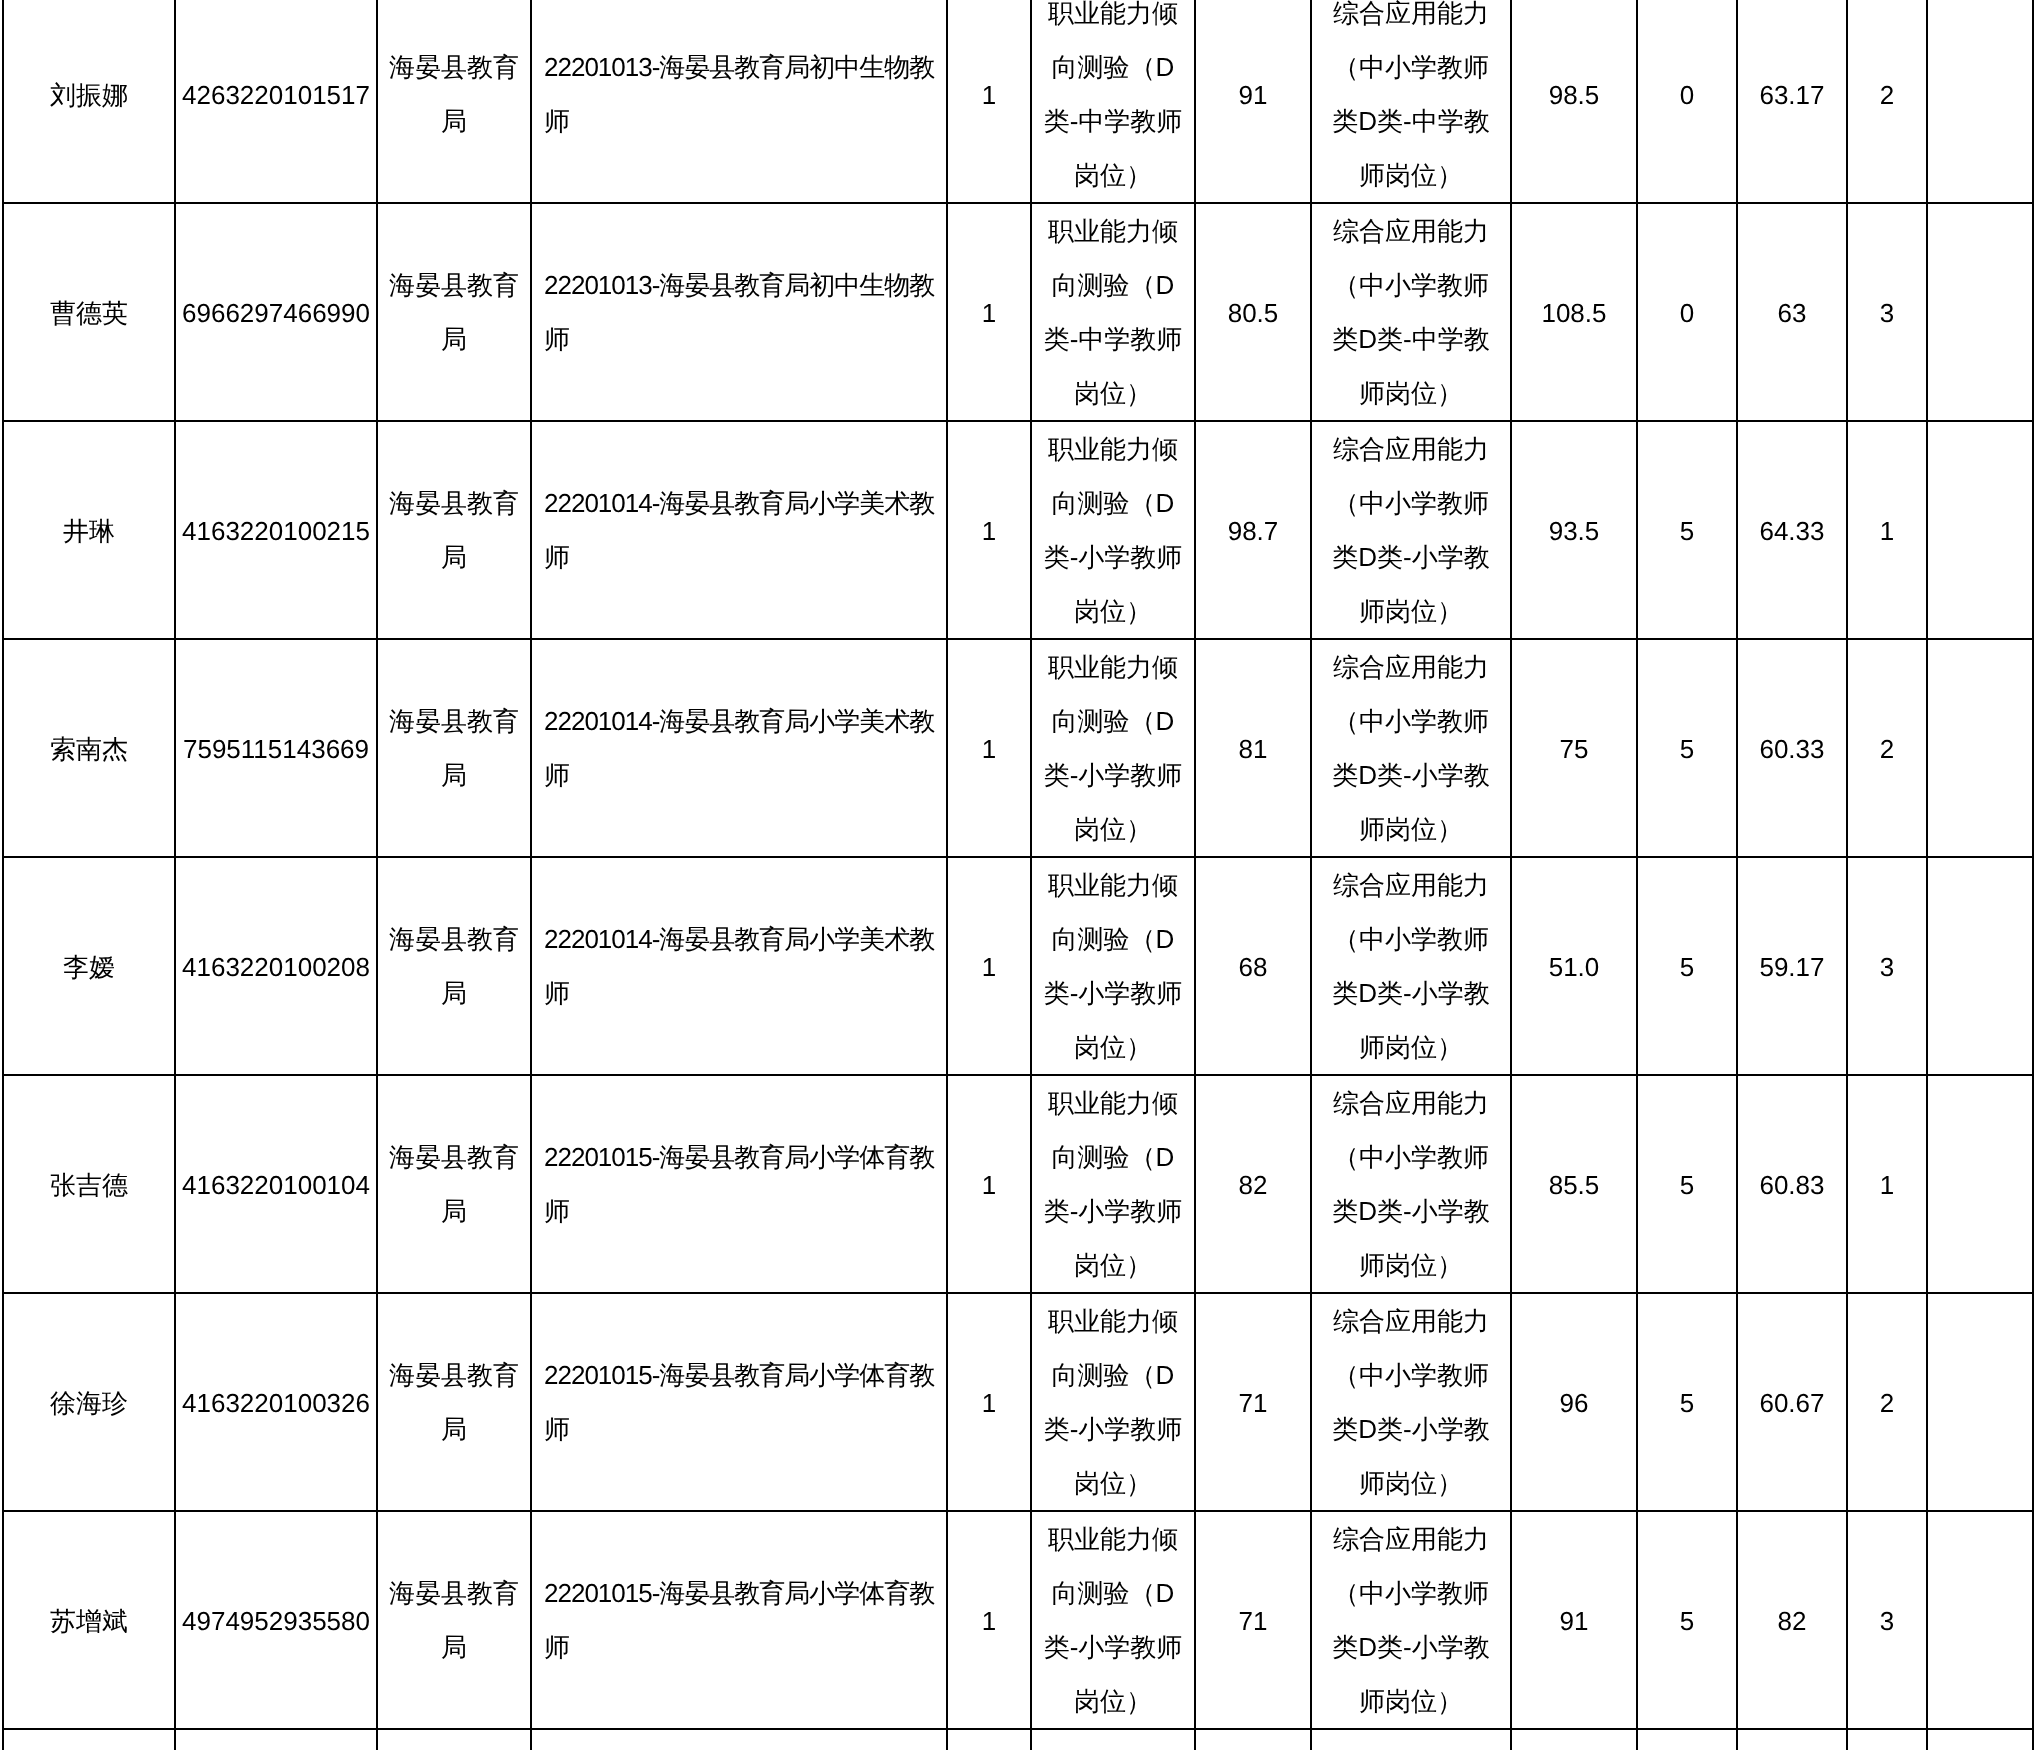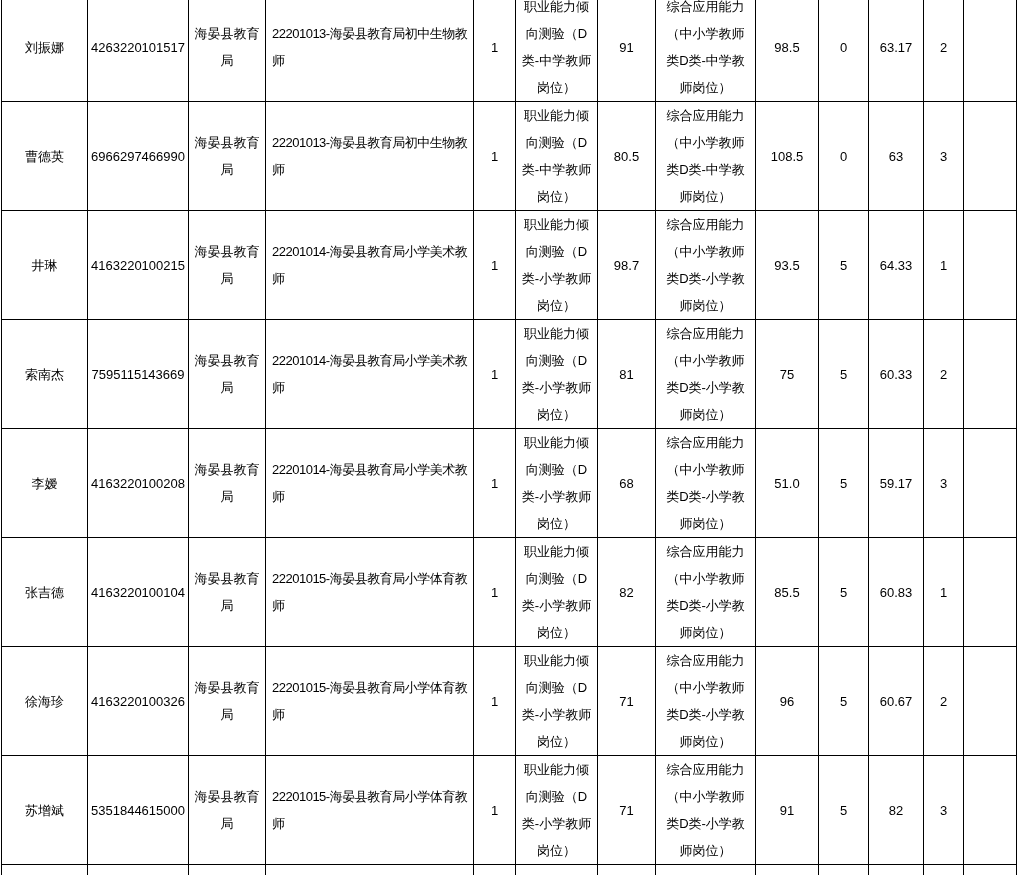--- a/index.html
+++ b/index.html
@@ -159,21 +159,21 @@
         <td class="num">71</td>
         <td>综合应用能力（中小学教师类D类-小学教师岗位）</td>
         <td class="num">96</td>
         <td class="num">5</td>
         <td class="num">60.67</td>
         <td class="num">2</td>
         <td></td>
       </tr>
       <tr>
         <td>苏增斌</td>
-        <td class="num">5351844615000</td>
+        <td class="num">4974952935580</td>
         <td>海晏县教育局</td>
         <td class="pos">22201015-海晏县教育局小学体育教师</td>
         <td class="num">1</td>
         <td>职业能力倾向测验（D类-小学教师岗位）</td>
         <td class="num">71</td>
         <td>综合应用能力（中小学教师类D类-小学教师岗位）</td>
         <td class="num">91</td>
         <td class="num">5</td>
         <td class="num">82</td>
         <td class="num">3</td>

